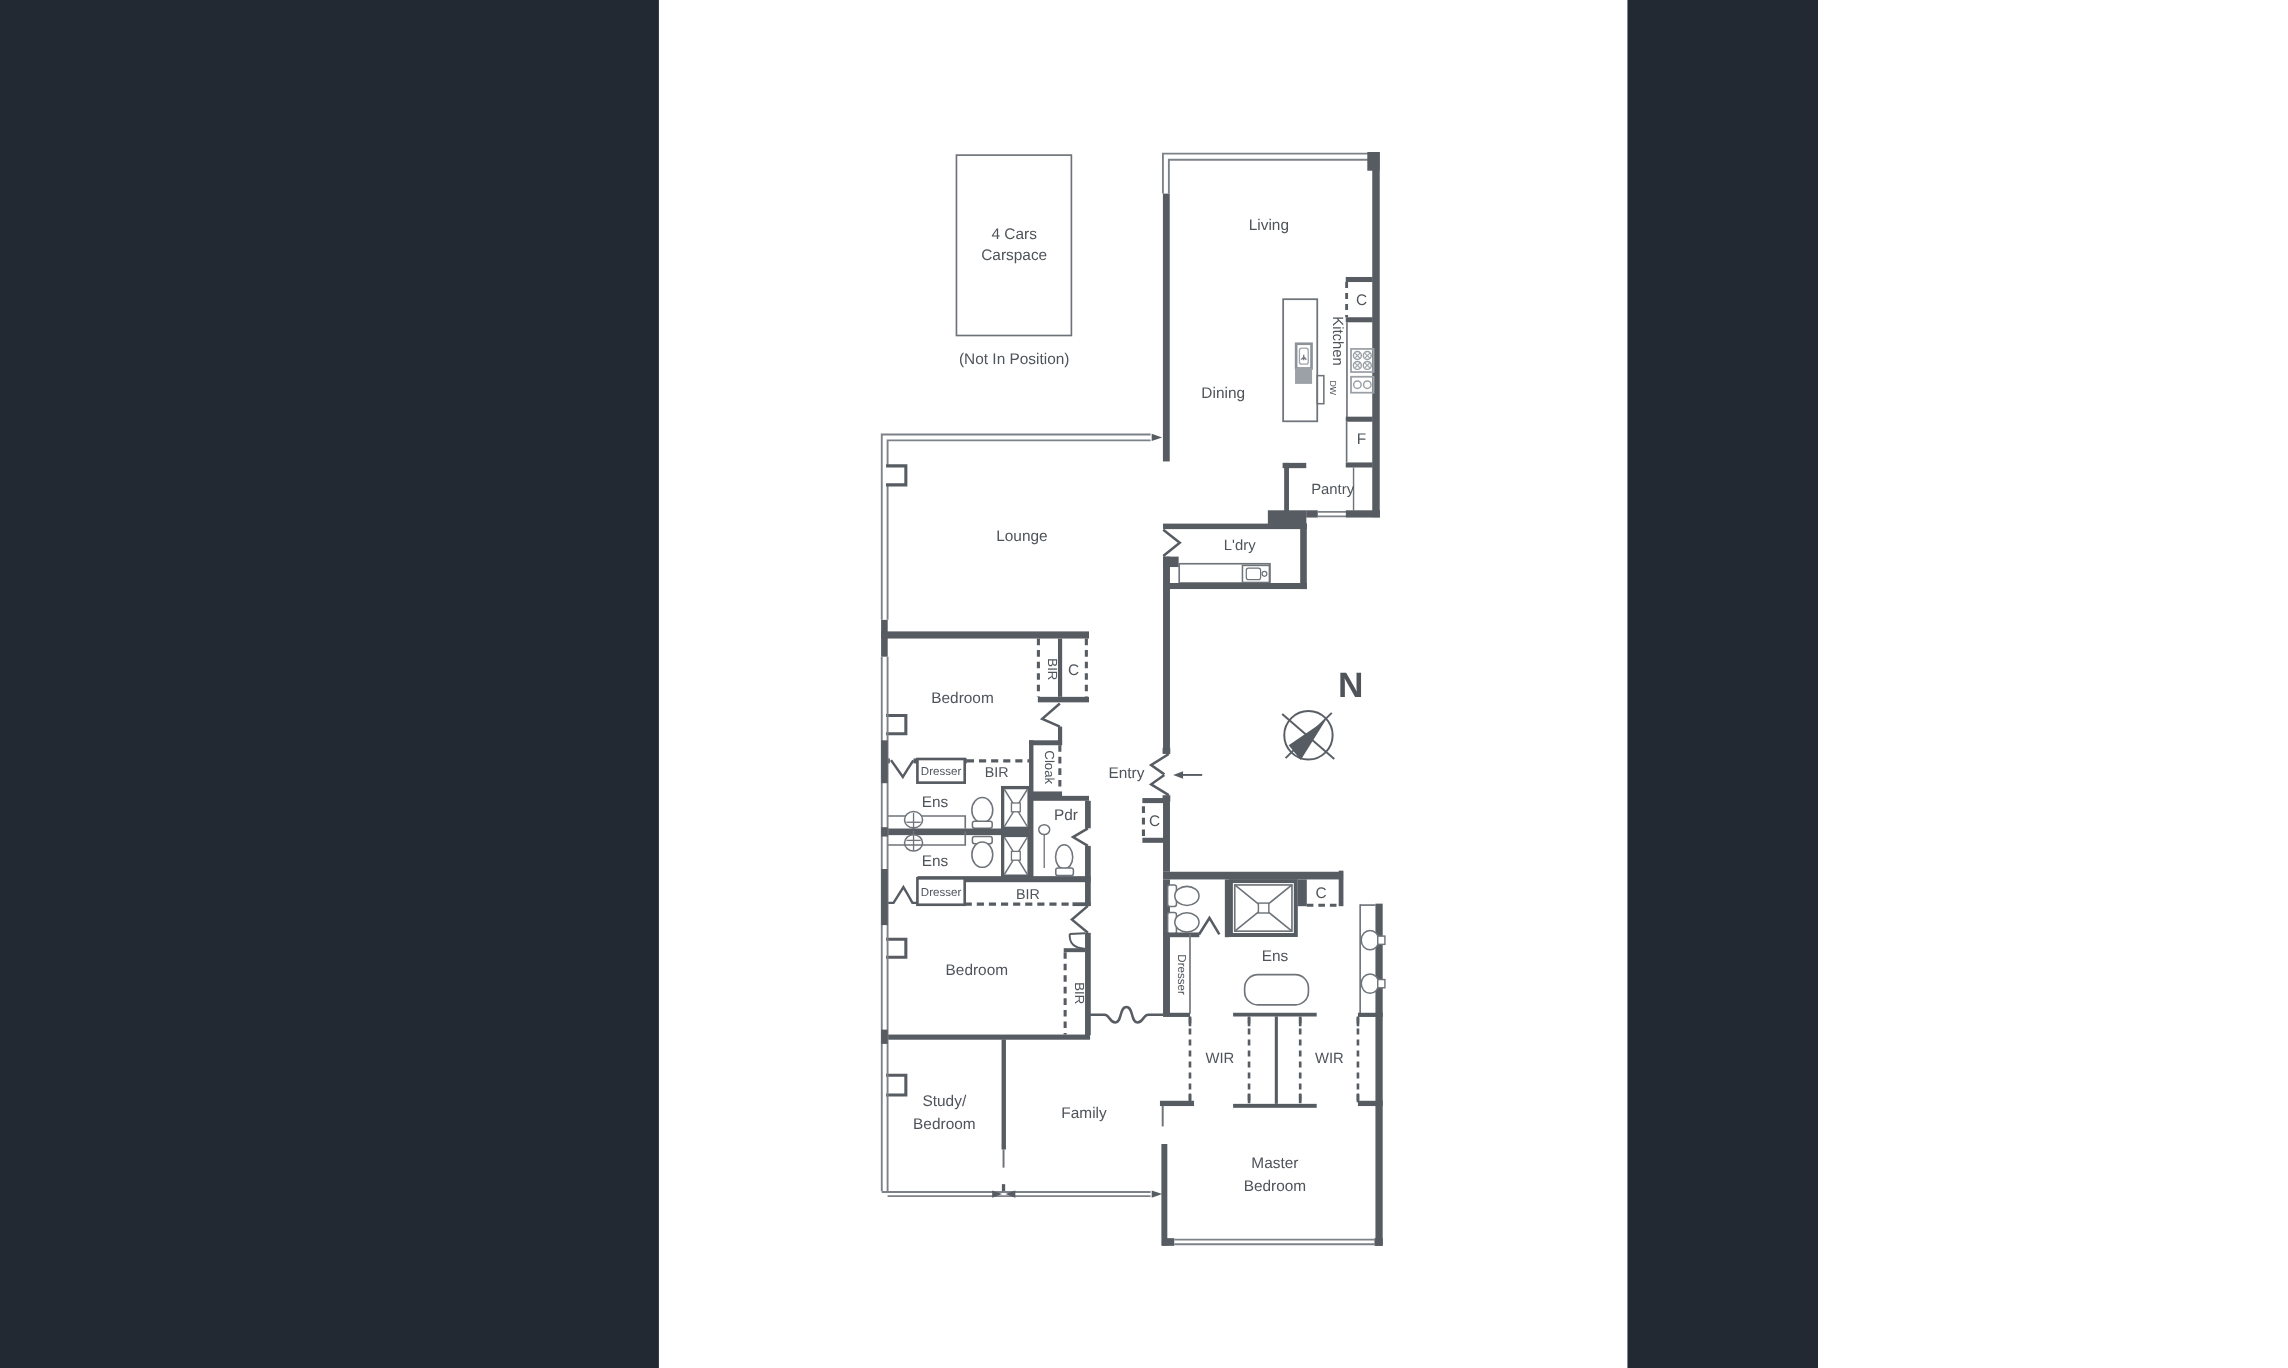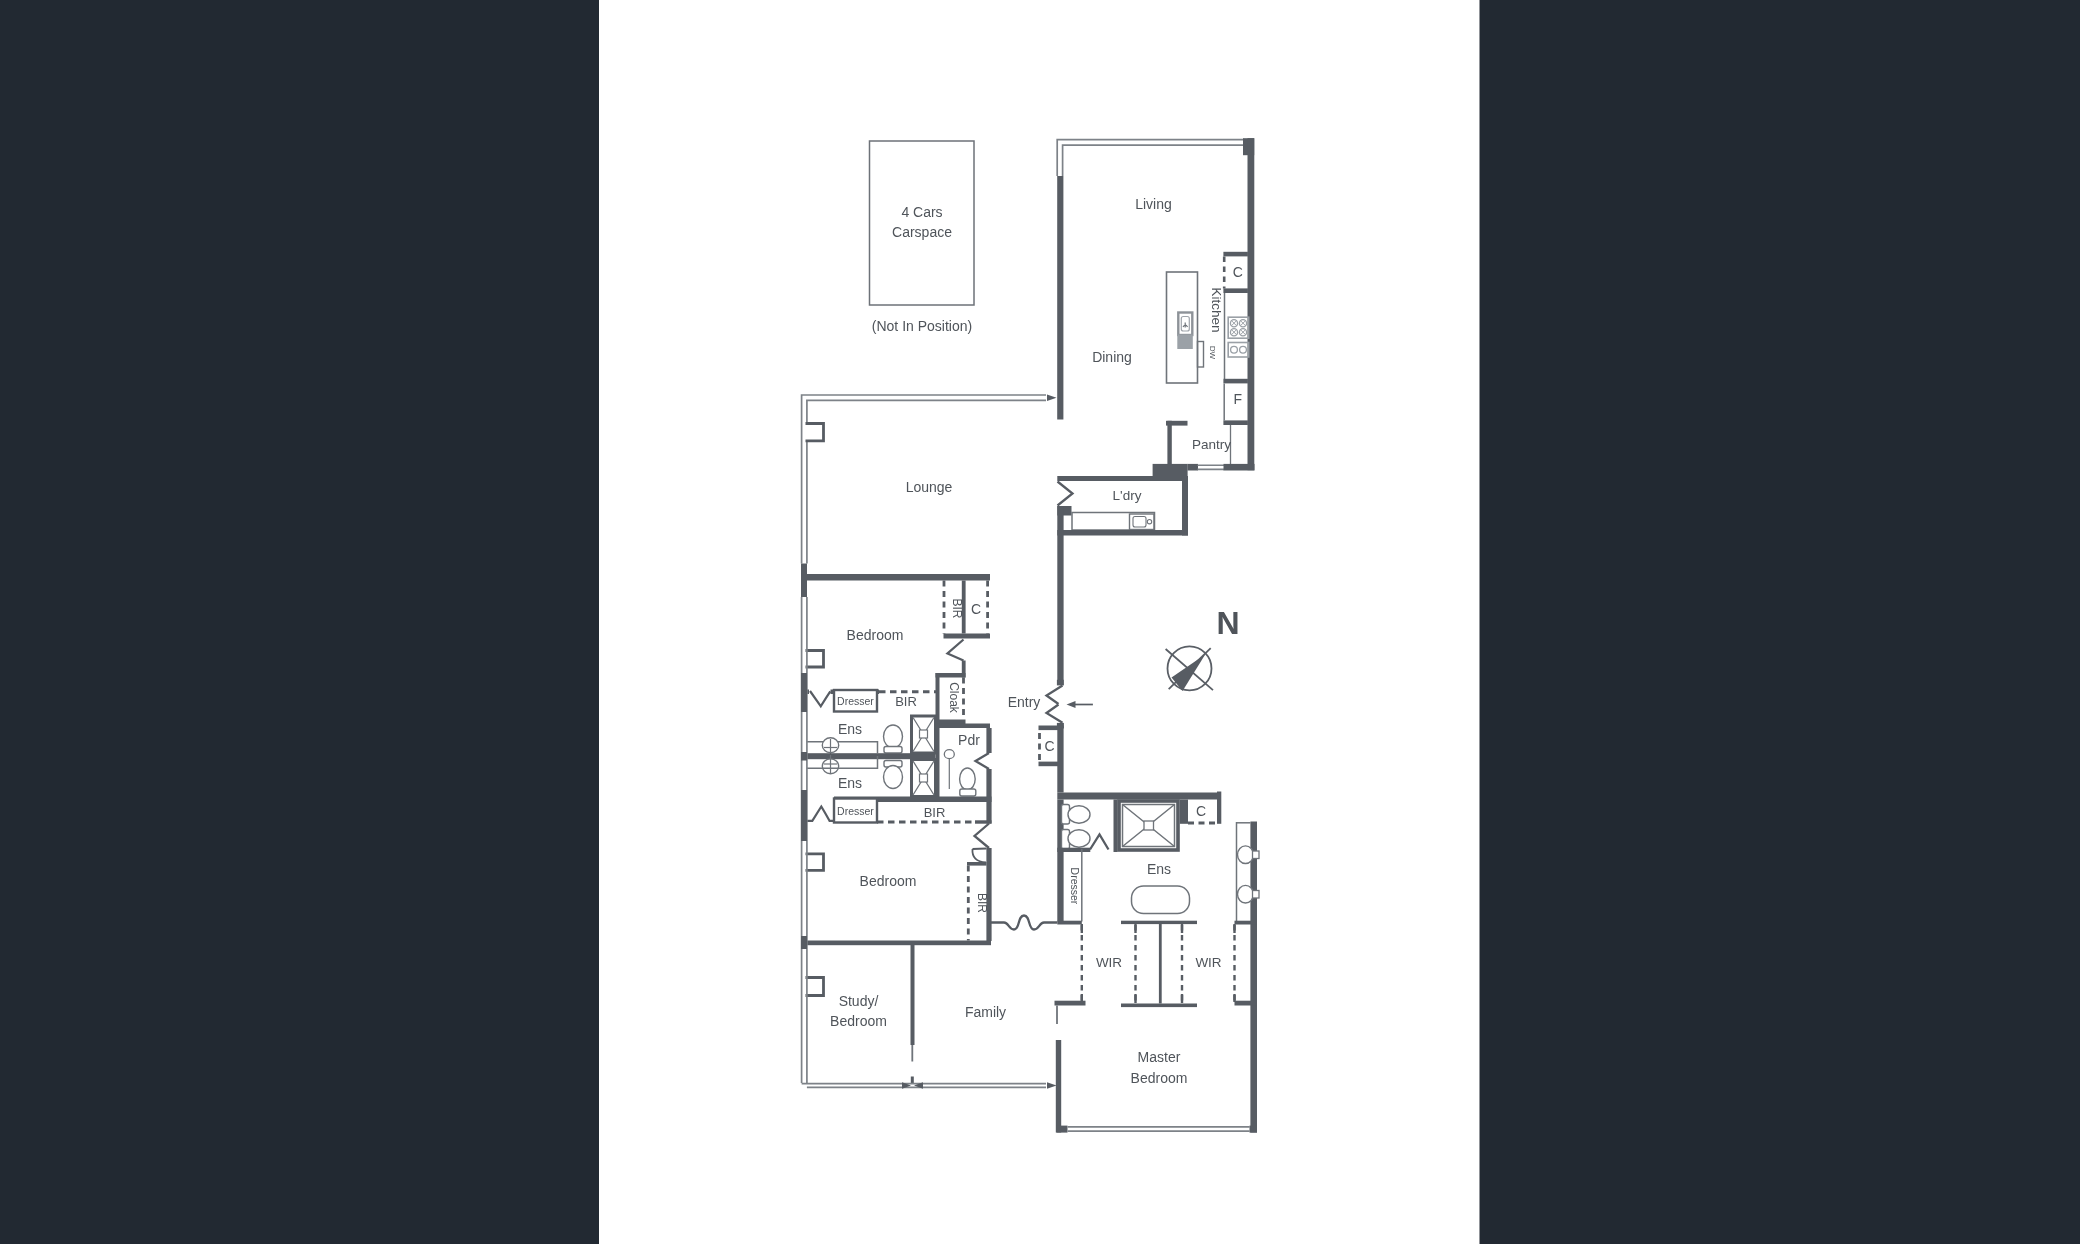--- a/index.html
+++ b/index.html
@@ -1,16 +1,16 @@
 <!DOCTYPE html>
 <html><head>
 <meta charset="utf-8">
 <style>
   html,body{margin:0;padding:0;background:#ffffff;}
-  .wrap{position:relative;width:2080px;height:1244px;background:#d946ef;overflow:hidden;transform:translateZ(0);will-change:transform;}
+  .wrap{position:relative;width:1652px;height:1244px;background:#d946ef;overflow:hidden;transform:translateZ(0);will-change:transform;}
   svg{display:block;transform:translateZ(0);}
   text{font-family:"Liberation Sans",sans-serif;fill:#4f545a;}
 </style>
 </head>
 <body>
 <div class="wrap">
 <svg width="2080" height="1244" viewBox="0 0 2080 1244" xmlns="http://www.w3.org/2000/svg">
 
 <rect x="0" y="0" width="2080" height="1244" fill="#ffffff"></rect>
 

